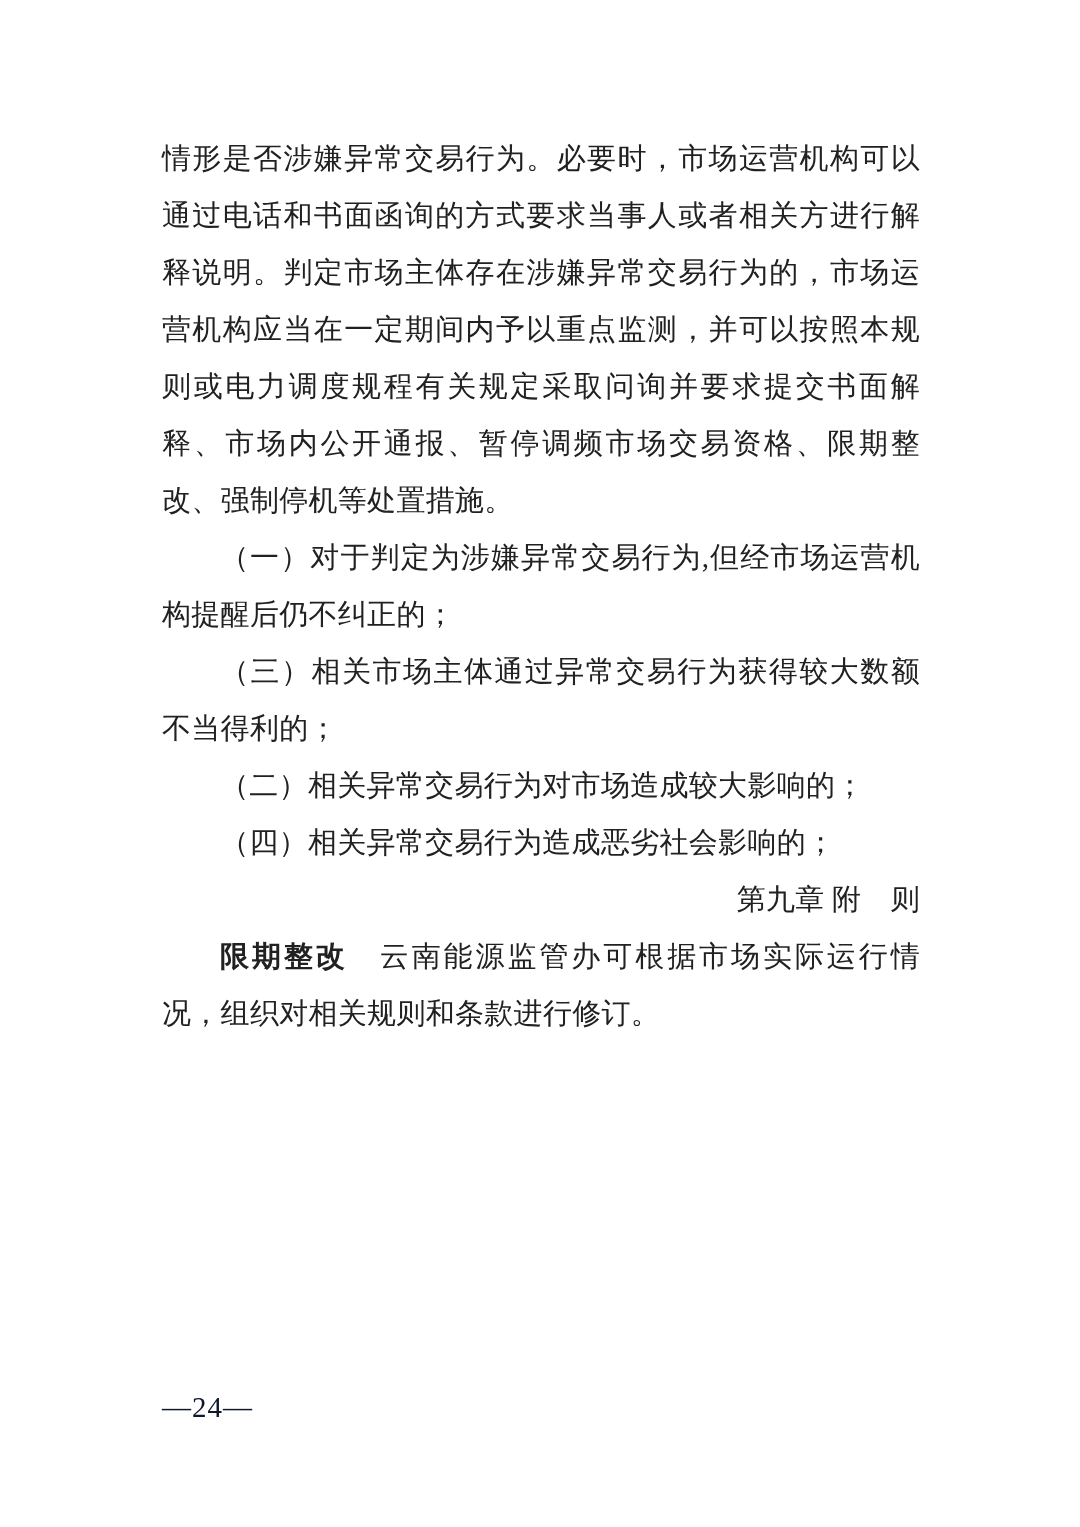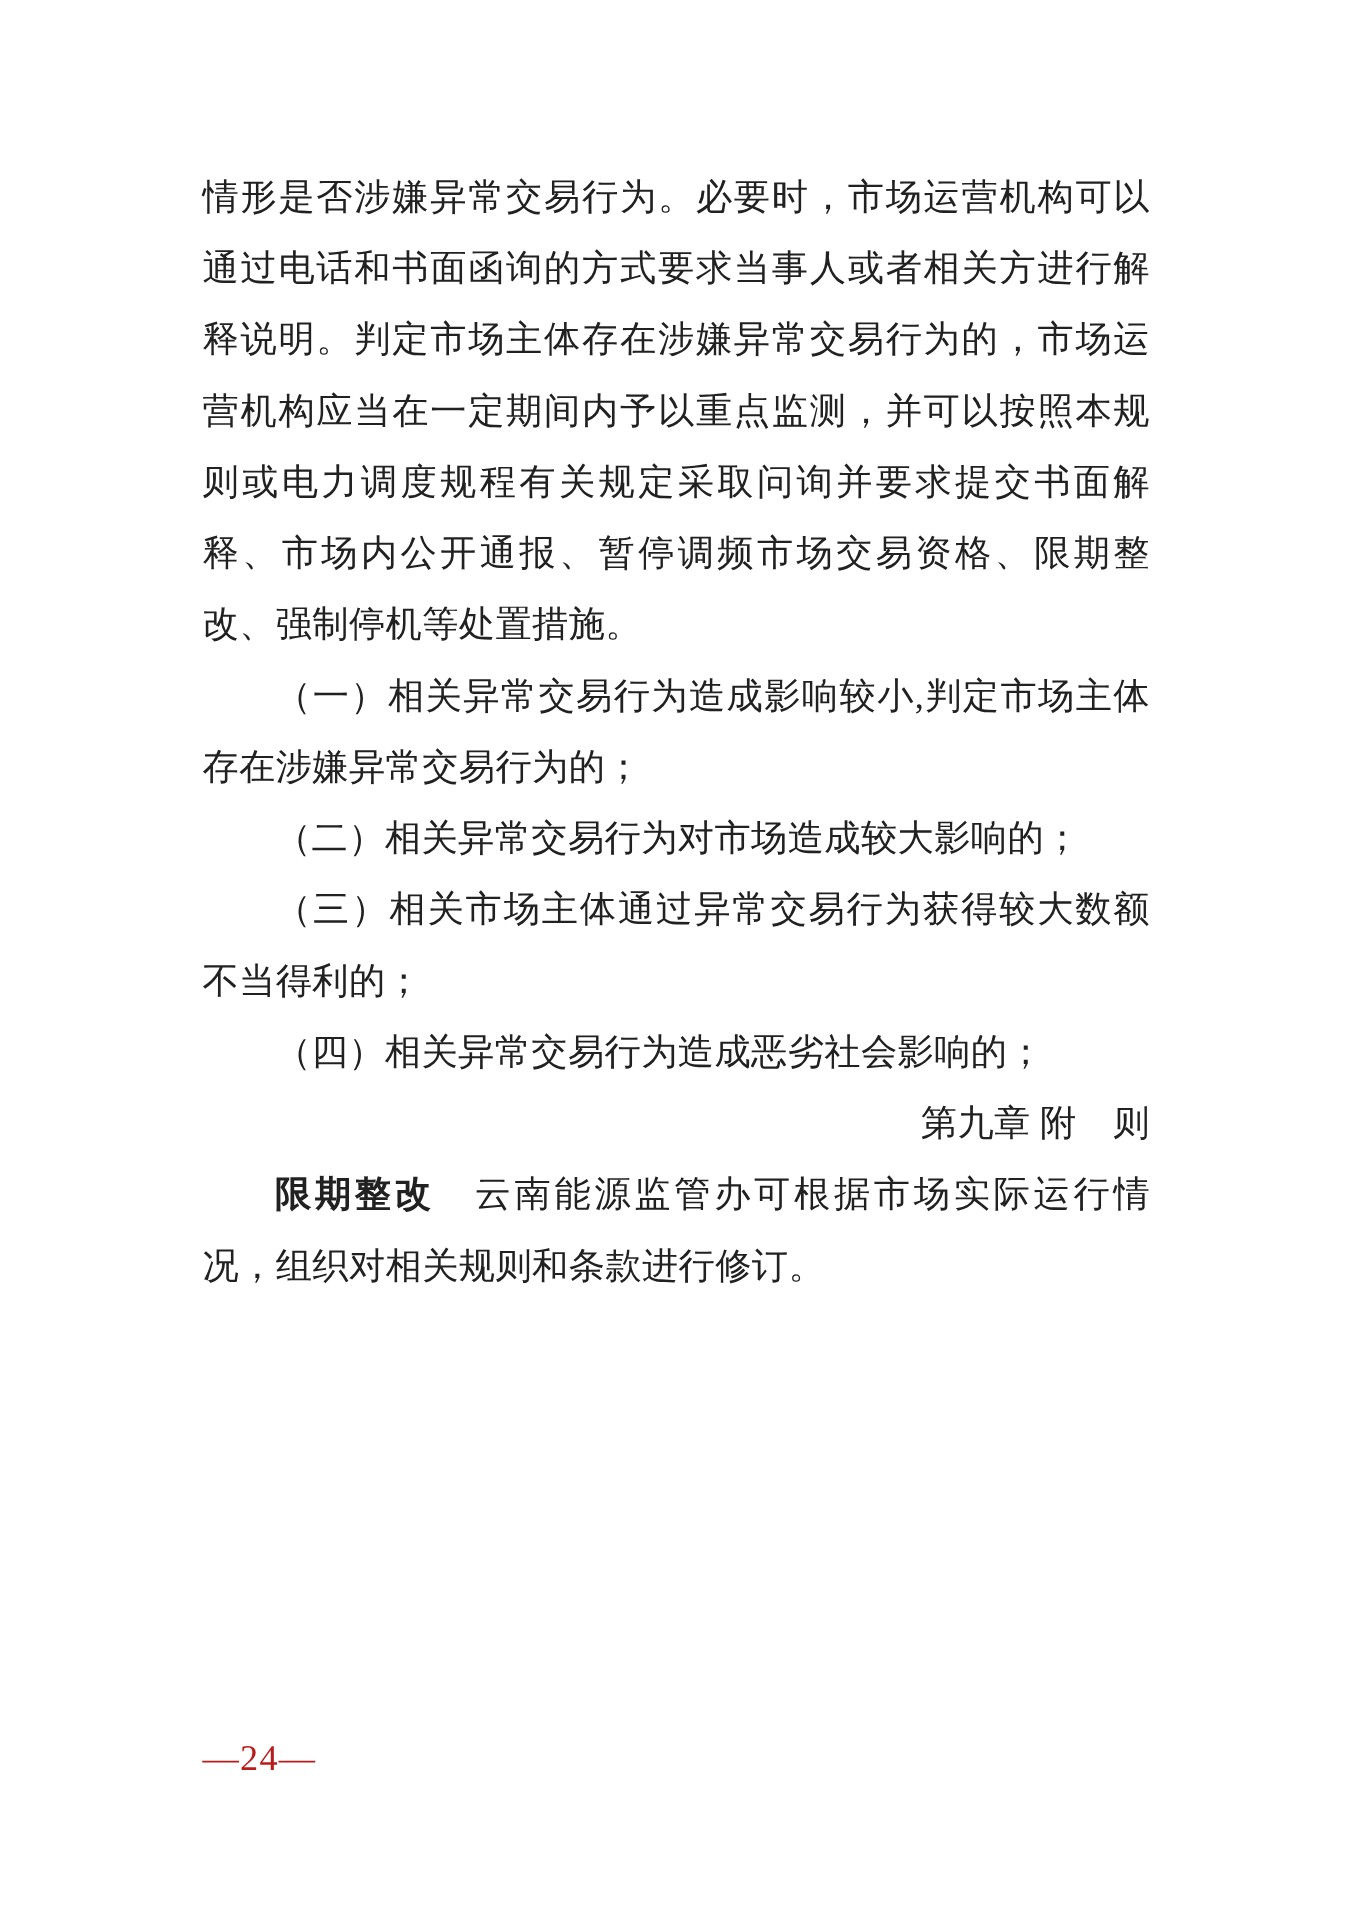--- a/index.html
+++ b/index.html
@@ -52,39 +52,39 @@
     text-align: right;
     text-indent: 0;
     letter-spacing: 0.3px;
   }
   .footer {
     position: absolute;
     left: 162px;
     top: 1390px;
     font-size: 29px;
     line-height: 34px;
-    color: #b91c1c;
+    color: #0f172a;
     letter-spacing: 1px;
   }
 </style>
 </head>
 <body>
 
 <div class="page">
 
   <div class="content">
 
     <p>情形是否涉嫌异常交易行为。必要时，市场运营机构可以通过电话和书面函询的方式要求当事人或者相关方进行解释说明。判定市场主体存在涉嫌异常交易行为的，市场运营机构应当在一定期间内予以重点监测，并可以按照本规则或电力调度规程有关规定采取问询并要求提交书面解释、市场内公开通报、暂停调频市场交易资格、限期整改、强制停机等处置措施。</p>
 
 
-    <p class="indent">（一）相关异常交易行为造成影响较小,判定市场主体存在涉嫌异常交易行为的；</p>
+    <p class="indent">（一）对于判定为涉嫌异常交易行为,但经市场运营机构提醒后仍不纠正的；</p>
+
+    <p class="indent">（三）相关市场主体通过异常交易行为获得较大数额不当得利的；</p>
 
     <p class="indent">（二）相关异常交易行为对市场造成较大影响的；</p>
-
-    <p class="indent">（三）相关市场主体通过异常交易行为获得较大数额不当得利的；</p>
 
     <p class="indent">（四）相关异常交易行为造成恶劣社会影响的；</p>
 
 
     <h2 class="chapter-heading">第九章 附　则</h2>
 
     <p class="indent"><span class="article-no">限期整改</span><span>　云南能源监管办可根据市场实际运行情况，组织对相关规则和条款进行修订。</span></p>
 
   </div>
 

